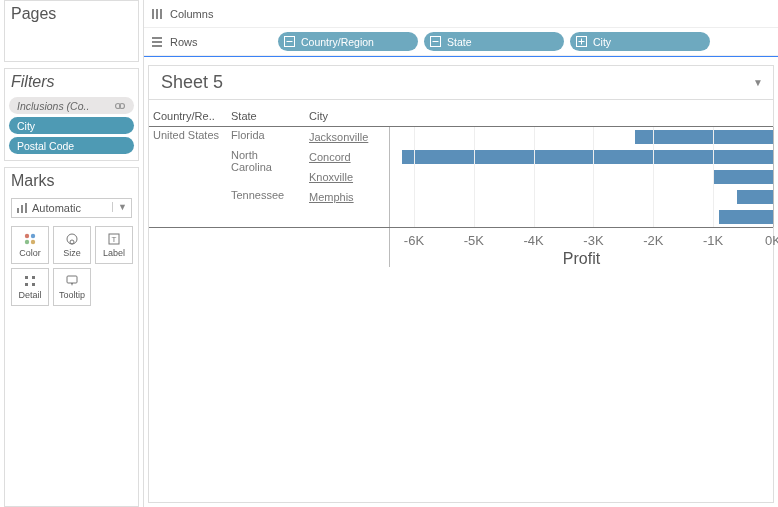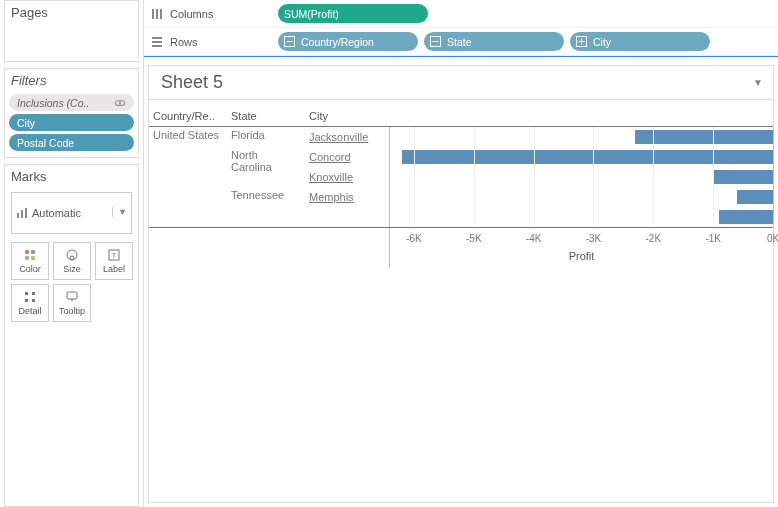--- a/index.html
+++ b/index.html
@@ -25,21 +25,21 @@
     gap: 6px;
     padding: 0 4px 0 4px;
     border-right: 1px solid #ddd;
   }
   .panel {
     border: 1px solid #ddd;
     background: #fff;
   }
   .panel-title {
     padding: 4px 6px 6px 6px;
-    font-size: 13px;
+    font-size: 16px;
     color: #555;
   }
   .pages-panel { height: 62px; }
   .filters-panel .panel-title { padding-bottom: 4px; font-style: italic; }
   .pill-list { padding: 2px 4px 6px 4px; display: flex; flex-direction: column; gap: 3px; }
   .pill {
     border-radius: 10px;
     padding: 2px 8px;
     font-size: 10.5px;
     color: #fff;
@@ -59,21 +59,21 @@
   .pill.grey .setlink {
     margin-left: auto;
     width: 12px; height: 12px;
   }
   .marks-panel { flex: 1; padding-bottom: 8px; }
   .marks-dd-row { padding: 2px 6px; }
   .marks-dd {
     border: 1px solid #ccc;
     display: flex;
     align-items: flex-start;
-    padding: 14px 4px;
+    padding: 3px 4px;
     gap: 4px;
     background: #fff;
   }
   .marks-dd .arrow { margin-left: auto; border-left: 1px solid #ccc; padding-left: 5px; color: #888; font-size: 9px; }
   .marks-grid {
     display: grid;
     grid-template-columns: repeat(3, 38px);
     gap: 4px;
     padding: 6px 6px 0 6px;
     justify-content: start;
@@ -162,22 +162,22 @@
   .bar {
     position:absolute;
     height:14px;
     background:#5b8fb9;
   }
   .gridline { position:absolute; top:0; bottom:0; border-left:1px solid #eee; }
   .gridline.zero { border-left:1px solid #bbb; }
 
   .xaxis { height: 40px; position: relative; border-top:1px solid #777; margin-top:0; }
   .xaxis-inner { position:relative; margin-left:240px; height:100%; border-left:1px solid #bbb; }
-  .xt { position:absolute; top:5px; transform:translateX(-50%); font-size:10px; color:#777; }
-  .xtitle { position:absolute; top:22px; left:50%; transform:translateX(-50%); font-size:11px; color:#555; }
+  .xt { position:absolute; top:5px; transform:translateX(-50%); font-size:13px; color:#777; }
+  .xtitle { position:absolute; top:22px; left:50%; transform:translateX(-50%); font-size:16px; color:#555; }
 </style>
 </head>
 <body>
 
 <div class="app">
 
   <div class="left-col">
     <div class="panel pages-panel">
       <div class="panel-title">Pages</div>
     </div>
@@ -271,25 +271,20 @@
   <div class="right-col">
     <div class="shelves">
       <div class="shelf-row">
         <div class="shelf-label-wrap">
           <svg width="14" height="14" viewBox="0 0 14 14">
               <rect x="2" y="2" width="2" height="10" fill="#888"></rect>
               <rect x="6" y="2" width="2" height="10" fill="#888"></rect>
               <rect x="10" y="2" width="2" height="10" fill="#888"></rect>
             </svg>
           <span>Columns</span>
-        </div>
-        <div class="shelf-pills">
-          <div class="shelf-pill green">
-            <span>SUM(Profit)</span>
-          </div>
         </div>
       </div>
       <div class="shelf-row">
         <div class="shelf-label-wrap">
           <svg width="14" height="14" viewBox="0 0 14 14">
               <rect x="2" y="2" width="10" height="2" fill="#888"></rect>
               <rect x="2" y="6" width="10" height="2" fill="#888"></rect>
               <rect x="2" y="10" width="10" height="2" fill="#888"></rect>
             </svg>
           <span>Rows</span>

